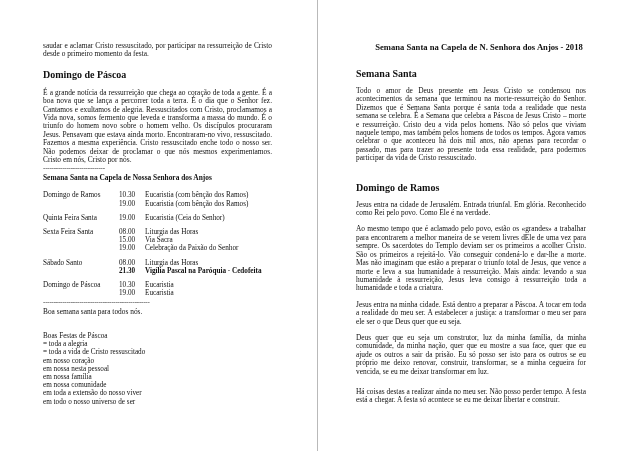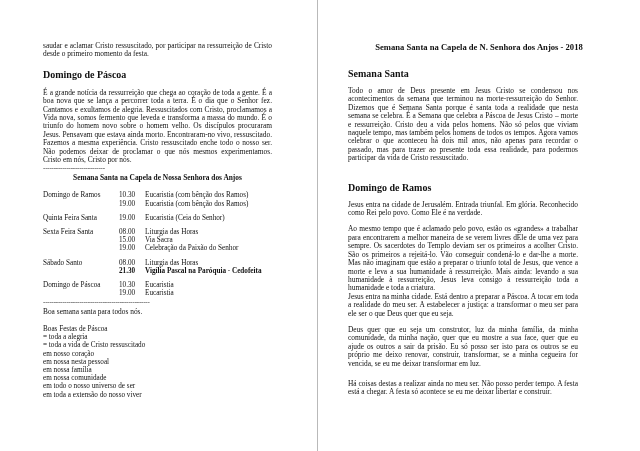--- a/index.html
+++ b/index.html
@@ -17,34 +17,34 @@
   }
   .page { position: absolute; top: 0; height: 451px; }
   .left-page { left: 0; width: 317px; }
   .right-page { left: 318px; width: 322px; }
 
   .body-text {
     font-size: 7.4px; line-height: 8.4px; text-align: justify;
     margin: 0;
   }
   .left-content { position: absolute; left: 43px; top: 42px; width: 229px; }
-  .right-content { position: absolute; left: 30px; top: 0; width: 230px; }
+  .right-content { position: absolute; left: 38px; top: 0; width: 230px; }
 
   h2 {
     font-size: 10px; font-weight: bold; margin: 0; line-height: 12px;
   }
   .doc-title {
     position: absolute; left: 0; top: 42px; width: 322px;
     text-align: center; font-weight: bold; font-size: 8.6px;
   }
   .dashes {
     font-size: 7px; line-height: 6px; letter-spacing: -0.2px;
     margin: 0; white-space: nowrap; overflow: hidden;
   }
-  .sched-title { font-weight: bold; font-size: 7.4px; line-height: 9px; margin: 0; text-align: center; }
+  .sched-title { font-weight: bold; font-size: 7.4px; line-height: 9px; margin: 0; }
   .sched { font-size: 7.2px; line-height: 8.2px; }
   .sched-group { margin-bottom: 6px; }
   .sched-row { display: flex; }
   .sched-day { width: 76px; }
   .sched-time { width: 26px; }
   .sched-event { flex: 1; white-space: nowrap; }
   .sched-row.bold { font-weight: bold; }
   .lines p { margin: 0; font-size: 7.2px; line-height: 8.2px; }
   .signature { font-style: italic; font-size: 7.2px; margin: 0; }
   .b { font-weight: normal; }
@@ -128,43 +128,43 @@
             <span class="sched-day"></span>
             <span class="sched-time">19.00</span>
             <span class="sched-event">Eucaristia</span>
           </div>
         </div>
       </div>
 
       <p class="dashes" style="width:131px;margin-top:1px;">--------------------------------------------------</p>
       <p class="body-text" style="margin-top:3px;text-align:left;"><span class="b">Boa semana santa</span><span> para todos nós.</span></p>
 
-      <div class="lines" style="margin-top:9px;">
+      <div class="lines" style="margin-top:16px;">
         <p class="b">Boas Festas de Páscoa</p>
         <p>= toda a alegria</p>
         <p>= toda a vida de Cristo ressuscitado</p>
         <p>em nosso coração</p>
         <p>em nossa nesta pessoal</p>
         <p>em nossa família</p>
         <p>em nossa comunidade</p>
+        <p>em toda a extensão do nosso viver</p>
         <p>em todo o nosso universo de ser</p>
-        <p>em toda a extensão do nosso viver</p>
       </div>
 
     </div>
   </div>
 
   <div class="page right-page">
     <div class="doc-title">Semana Santa na Capela de N. Senhora dos Anjos - 2018</div>
 
     <div class="right-content" style="top:68px;">
       <h2>Semana Santa</h2>
       <p class="body-text" style="margin-top:7px;">Todo o amor de Deus presente em Jesus Cristo se condensou nos acontecimentos da semana que terminou na morte-ressurreição do Senhor. Dizemos que é Semana Santa porque é santa toda a realidade que nesta semana se celebra. É a Semana que celebra a Páscoa de Jesus Cristo – morte e ressurreição. Cristo deu a vida pelos homens. Não só pelos que viviam naquele tempo, mas também pelos homens de todos os tempos. Agora vamos celebrar o que aconteceu há dois mil anos, não apenas para recordar o passado, mas para trazer ao presente toda essa realidade, para podermos participar da vida de Cristo ressuscitado.</p>
 
       <h2 style="margin-top:19px;">Domingo de Ramos</h2>
       <p class="body-text" style="margin-top:7px;">Jesus entra na cidade de Jerusalém. Entrada triunfal. Em glória. Reconhecido como Rei pelo povo. Como Ele é na verdade.</p>
       <p class="body-text" style="margin-top:8px;">Ao mesmo tempo que é aclamado pelo povo, estão os «grandes» a trabalhar para encontrarem a melhor maneira de se verem livres dEle de uma vez para sempre. Os sacerdotes do Templo deviam ser os primeiros a acolher Cristo. São os primeiros a rejeitá-lo. Vão conseguir condená-lo e dar-lhe a morte. Mas não imaginam que estão a preparar o triunfo total de Jesus, que vence a morte e leva a sua humanidade à ressurreição. Mais ainda: levando a sua humanidade à ressurreição, Jesus leva consigo à ressurreição toda a humanidade e toda a criatura.</p>
-      <p class="body-text" style="margin-top:0;">Jesus entra na minha cidade. Está dentro a preparar a Páscoa. A tocar em toda a realidade do meu ser. A estabelecer a justiça: a transformar o meu ser para ele ser o que Deus quer que eu seja.</p>
+      <p class="body-text" style="margin-top:8px;">Jesus entra na minha cidade. Está dentro a preparar a Páscoa. A tocar em toda a realidade do meu ser. A estabelecer a justiça: a transformar o meu ser para ele ser o que Deus quer que eu seja.</p>
       <p class="body-text" style="margin-top:8px;">Deus quer que eu seja um construtor, luz da minha família, da minha comunidade, da minha nação, quer que eu mostre a sua face, quer que eu ajude os outros a sair da prisão. Eu só posso ser isto para os outros se eu próprio me deixo renovar, construir, transformar, se a minha cegueira for vencida, se eu me deixar transformar em luz.</p>
       <p class="body-text" style="margin-top:12px;">Há coisas destas a realizar ainda no meu ser. Não posso perder tempo. A festa está a chegar. A festa só acontece se eu me deixar libertar e construir.</p>
     </div>
   </div>
 </div>
 
 </body></html>

